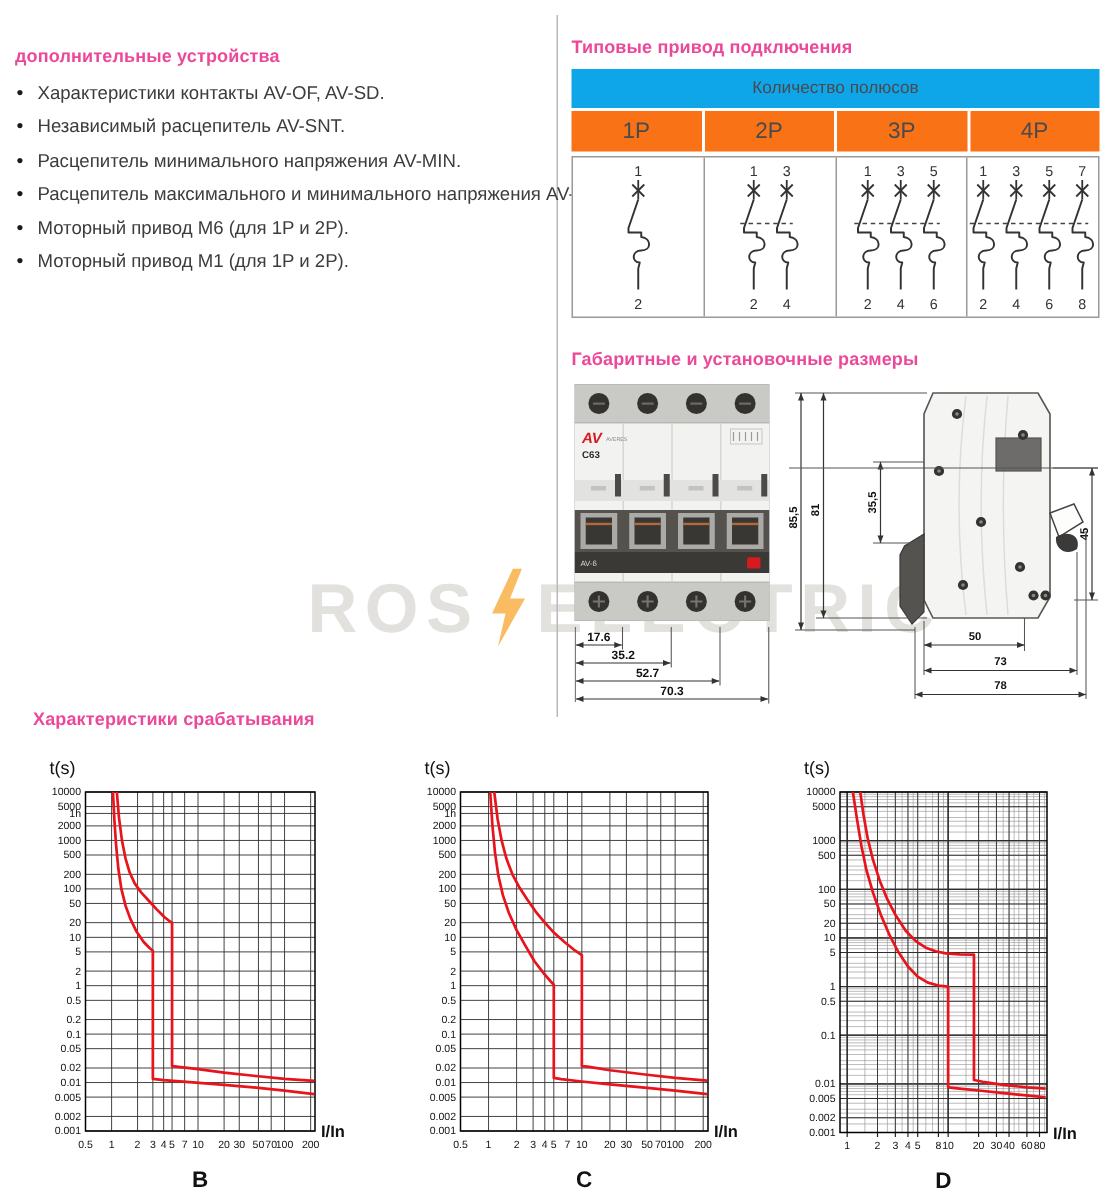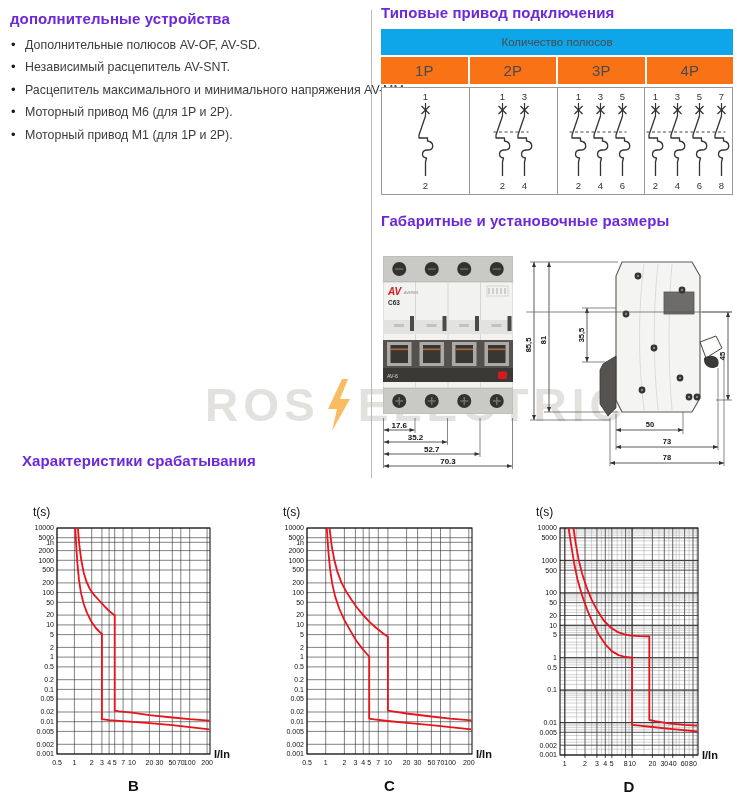--- a/index.html
+++ b/index.html
@@ -1,19 +1,19 @@
 <!DOCTYPE html>
 <html><head>
 <meta charset="utf-8">
 <style>
   html,body{margin:0;padding:0;background:#fff;}
   body{width:737px;height:800px;position:relative;overflow:hidden;
        font-family:"Liberation Sans","DejaVu Sans",sans-serif;color:#222;}
   .abs{position:absolute;}
-  .h1{font-size:15px;font-weight:bold;color:#6d28d9;letter-spacing:.1px;}
+  .h1{font-size:12px;font-weight:bold;color:#ec4899;letter-spacing:.1px;margin-top:20px;}
   
   #bullets{list-style:none;margin:0;padding:0;}
   #bullets li{position:relative;padding-left:15px;font-size:12.4px;color:#3c3c3e;
               line-height:22.4px;white-space:nowrap;}
   #bullets li::before{content:"•";position:absolute;left:1px;top:0;color:#1a1a1a;font-size:13px;}
   
   #divider{left:371px;top:10px;width:1px;height:468px;background:#b9b9b9;}
   
   .tbl-head{background:#0ea5e9;color:#4a4a4c;font-size:11.5px;display:flex;
             align-items:center;justify-content:center;}
@@ -39,22 +39,23 @@
   <span>ROS</span>
   <svg width="26" height="52" viewBox="0 0 26 52">
     <polygon points="16,0 2,30 11,30 6,52 24,20 14,20 22,0" fill="#f7a52e" opacity="0.75"></polygon>
   </svg>
   <span>ELECTRIC</span>
 </div>
 
 <div class="abs over" style="left:10px;top:10px;width:355px;">
   <div class="h1">дополнительные устройства</div>
   <ul id="bullets" style="margin-top:7px;">
-      <li>Дополнительные  полюсов  AV-OF,  AV-SD.</li>
+      <li>Характеристики  контакты  AV-OF,  AV-SD.</li>
       <li>Независимый расцепитель  AV-SNT.</li>
+      <li>Расцепитель минимального напряжения AV-MIN.</li>
       <li>Расцепитель максимального и минимального напряжения AV-MM.</li>
       <li>Моторный привод М6 (для 1P и 2P).</li>
       <li>Моторный привод М1 (для 1P и 2P).</li>
     </ul>
 </div>
 
 <div id="divider" class="abs"></div>
 
 <div class="abs over" style="left:381px;top:4px;width:352px;">
   <div class="h1">Типовые привод подключения</div>

